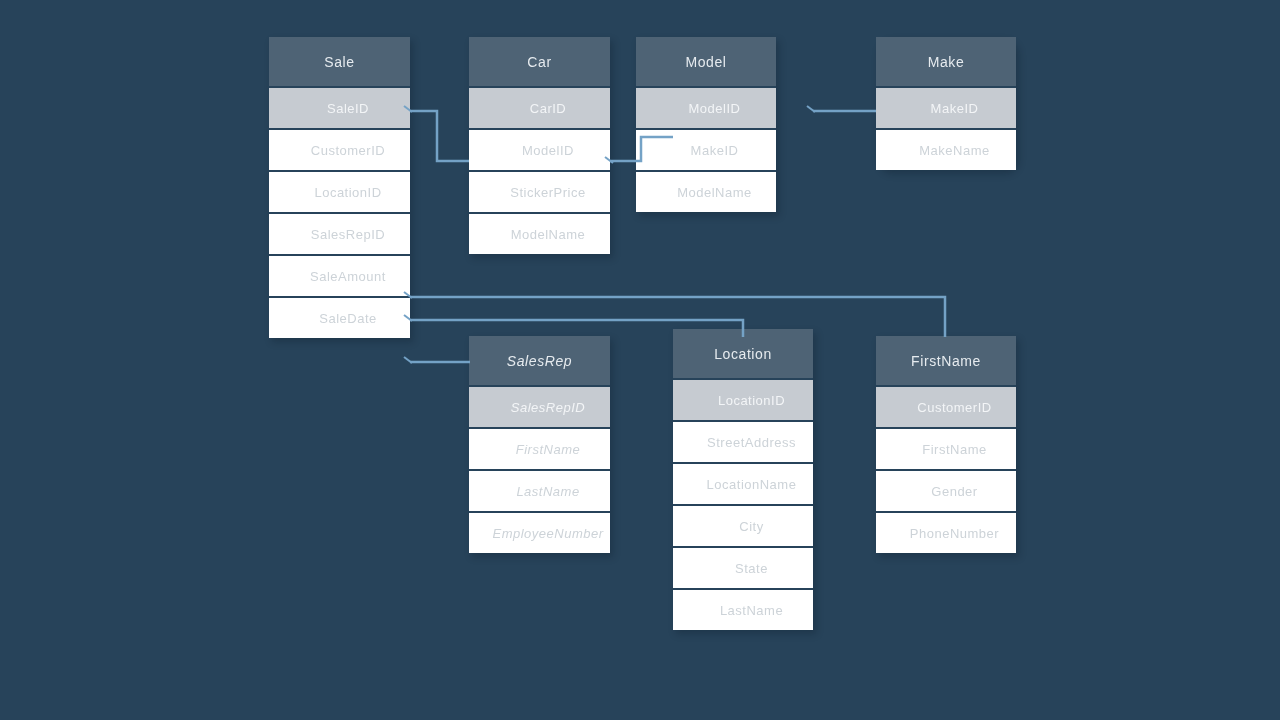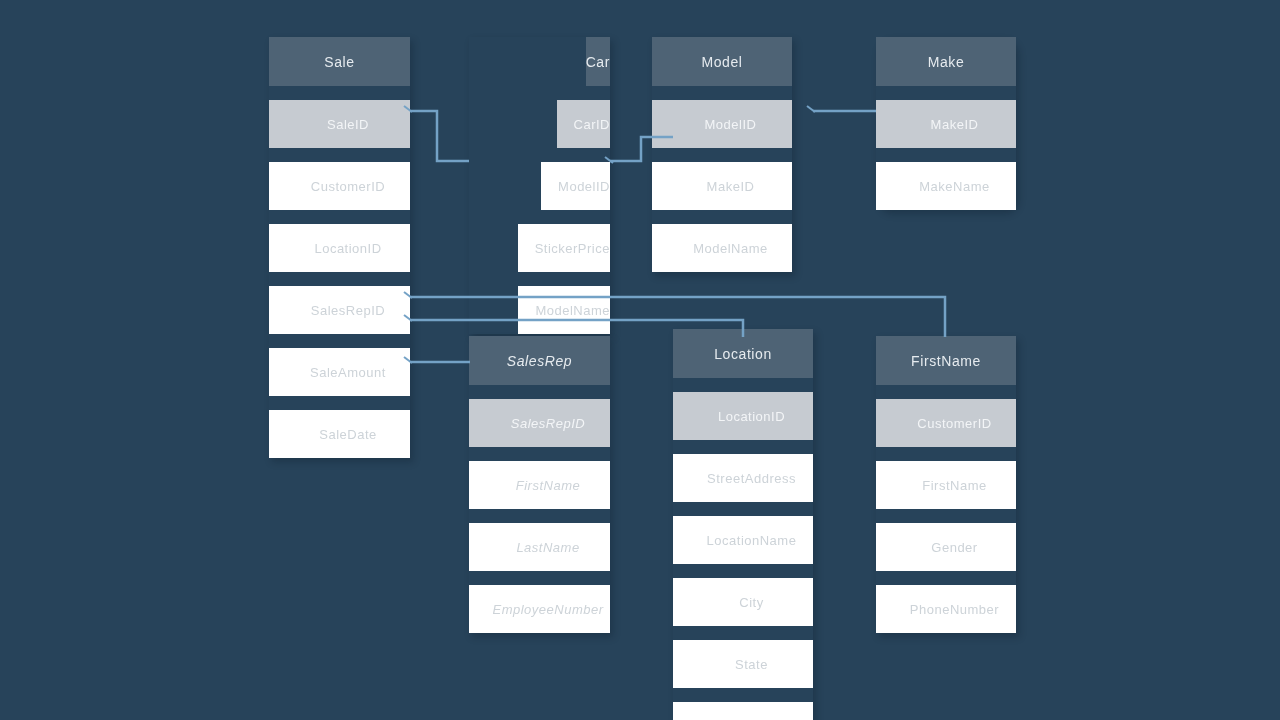--- a/index.html
+++ b/index.html
@@ -22,36 +22,36 @@
     top: 0;
     width: 1280px;
     height: 720px;
     pointer-events: none;
     z-index: 5;
   }
   .tbl {
     position: absolute;
     display: flex;
     flex-direction: column;
-    row-gap: 14px;
+    row-gap: 2px;
     z-index: 2;
     box-shadow: 3px 4px 7px rgba(8, 20, 30, 0.25);
   }
   .tbl-header {
     height: 49px;
     display: flex;
     align-items: center;
     justify-content: center;
     background: var(--headerFill, #4E6375);
     color: var(--headerText, #E6EBEF);
     font-size: 14px;
     letter-spacing: 0.6px;
   }
   .row {
-    height: 48px;
+    height: 40px;
     display: flex;
     align-items: center;
     justify-content: center;
     background: var(--rowFill, #FFFFFF);
     color: var(--rowText, #CDD3D8);
     font-size: 13px;
     letter-spacing: 0.5px;
     padding-left: 17px;
   }
   .row.key {
@@ -80,28 +80,28 @@
   <div id="tables">
       <div class="tbl" style="left: 269px; top: 37px; width: 141px;">
         <div class="tbl-header">Sale</div>
         <div class="row key">SaleID</div>
         <div class="row">CustomerID</div>
         <div class="row">LocationID</div>
         <div class="row">SalesRepID</div>
         <div class="row">SaleAmount</div>
         <div class="row">SaleDate</div>
       </div>
-      <div class="tbl" style="left: 469px; top: 37px; width: 141px; align-items: flex-end;">
+      <div class="tbl" style="left: 469px; top: 37px; width: 141px;">
         <div class="tbl-header">Car</div>
         <div class="row key">CarID</div>
         <div class="row">ModelID</div>
         <div class="row">StickerPrice</div>
         <div class="row">ModelName</div>
       </div>
-      <div class="tbl" style="left: 652px; top: 37px; width: 140px; text-align: right;">
+      <div class="tbl" style="left: 636px; top: 37px; width: 140px; text-align: right;">
         <div class="tbl-header">Model</div>
         <div class="row key">ModelID</div>
         <div class="row">MakeID</div>
         <div class="row">ModelName</div>
       </div>
       <div class="tbl" style="left: 876px; top: 37px; width: 140px; border-radius: 14px;">
         <div class="tbl-header">Make</div>
         <div class="row key">MakeID</div>
         <div class="row">MakeName</div>
       </div>

